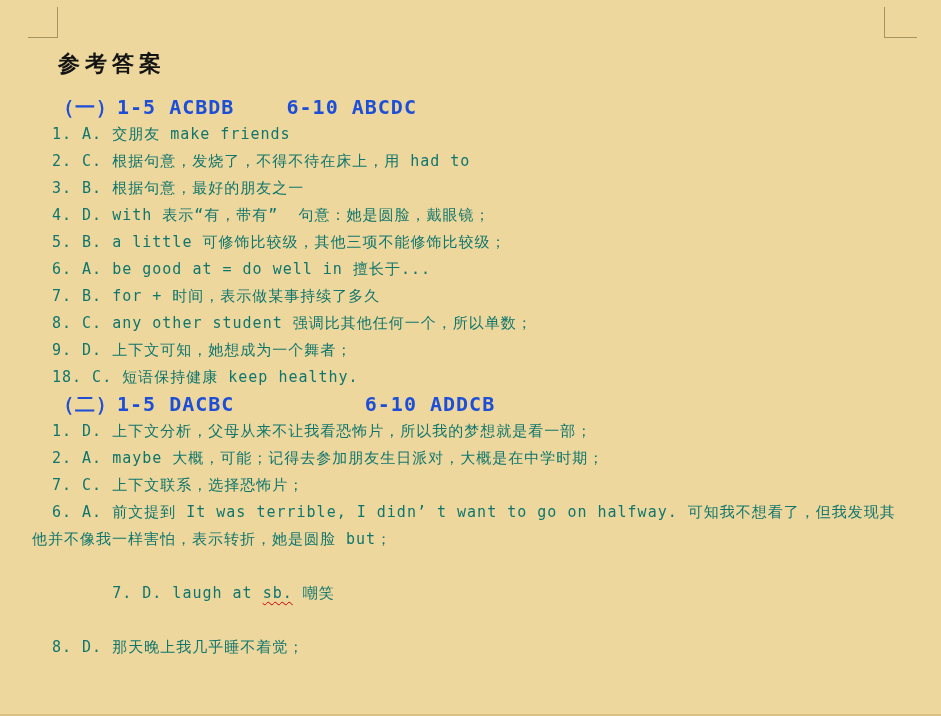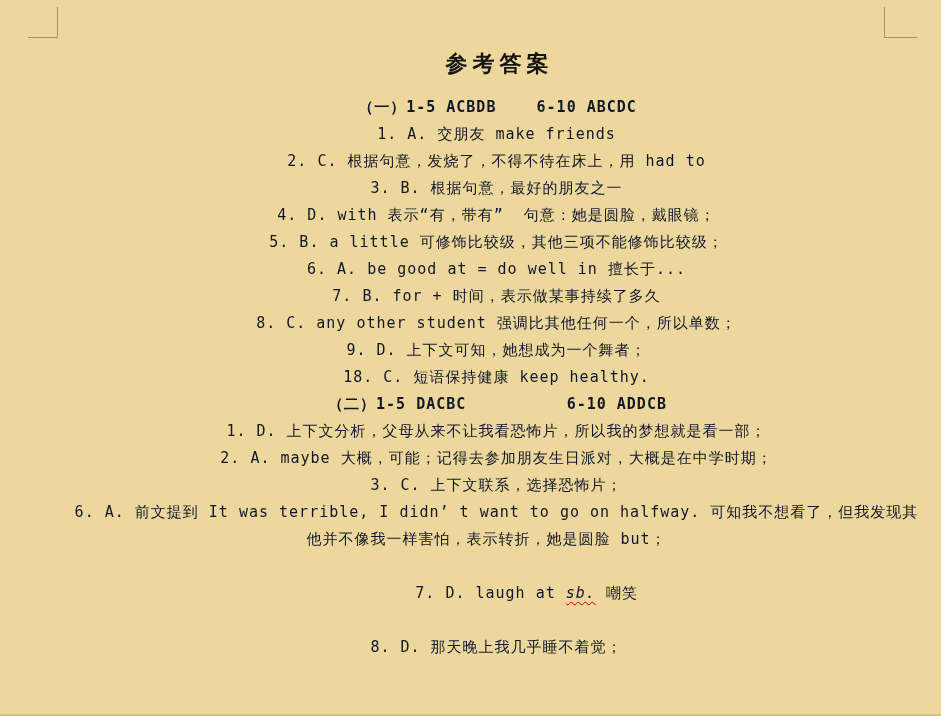--- a/index.html
+++ b/index.html
@@ -7,21 +7,20 @@
   body {
     font-family: "DejaVu Sans Mono", "Liberation Mono", monospace;
     background: #edd79c;
     overflow: hidden;
   }
   .page {
     position: relative;
     width: 941px;
     height: 716px;
     background: #edd79c;
-    text-align: center;
   }
   
   .mark-tl {
     position: absolute; left: 28px; top: 7px;
     width: 30px; height: 31px;
     border-right: 1px solid #a4945f;
     border-bottom: 1px solid #a4945f;
   }
   .mark-tr {
     position: absolute; left: 884px; top: 7px;
@@ -46,46 +45,45 @@
     color: #141414;
     letter-spacing: 5px;
     line-height: 26px;
     padding-left: 26px;
     margin-bottom: 18px;
     white-space: pre;
   }
   .line {
     font-size: 15px;
     line-height: 27px;
-    color: #0f172a;
+    color: #0f766e;
     letter-spacing: 1px;
     white-space: pre;
   }
   .line.subhead {
     font-family: "DejaVu Serif", "Liberation Serif", serif;
     padding-left: 25px;
     letter-spacing: 3px;
     color: #2b2b2b;
   }
   .line.header {
     padding-left: 22px;
     font-weight: bold;
-    font-size: 15px;
-    color: #0f172a;
+    font-size: 20px;
+    color: #1d4ed8;
     letter-spacing: 1px;
   }
   .line.item { padding-left: 20px; }
   .line.cont { padding-left: 0; }
   .misspelled {
     text-decoration: underline;
     text-decoration-style: wavy;
     text-decoration-color: #cc0000;
     text-decoration-thickness: 1px;
     text-underline-offset: 3px;
-    font-style: italic;
   }
 </style>
 </head>
 <body>
 
 <div class="page">
 
   <div class="mark-tl"></div>
   <div class="mark-tr"></div>
 
@@ -103,21 +101,21 @@
     <div class="line item">6. A. be good at = do well in 擅长于...</div>
     <div class="line item">7. B. for + 时间，表示做某事持续了多久</div>
     <div class="line item">8. C. any other student 强调比其他任何一个，所以单数；</div>
     <div class="line item">9. D. 上下文可知，她想成为一个舞者；</div>
     <div class="line item">18. C. 短语保持健康 keep healthy.</div>
 
     <div class="line header">（二）1-5 DACBC          6-10 ADDCB</div>
 
     <div class="line item">1. D. 上下文分析，父母从来不让我看恐怖片，所以我的梦想就是看一部；</div>
     <div class="line item">2. A. maybe 大概，可能；记得去参加朋友生日派对，大概是在中学时期；</div>
-    <div class="line item">3. C. 上下文联系，选择恐怖片；</div>
+    <div class="line item">7. C. 上下文联系，选择恐怖片；</div>
     <div class="line item">6. A. 前文提到 It was terrible, I didn’ t want to go on halfway. 可知我不想看了，但我发现其</div>
     <div class="line cont">他并不像我一样害怕，表示转折，她是圆脸 but；</div>
 
     <div class="line item">
       <span>7. D. laugh at </span><span class="misspelled">sb.</span><span> 嘲笑</span>
     </div>
 
     <div class="line item">8. D. 那天晚上我几乎睡不着觉；</div>
 
   </div>

